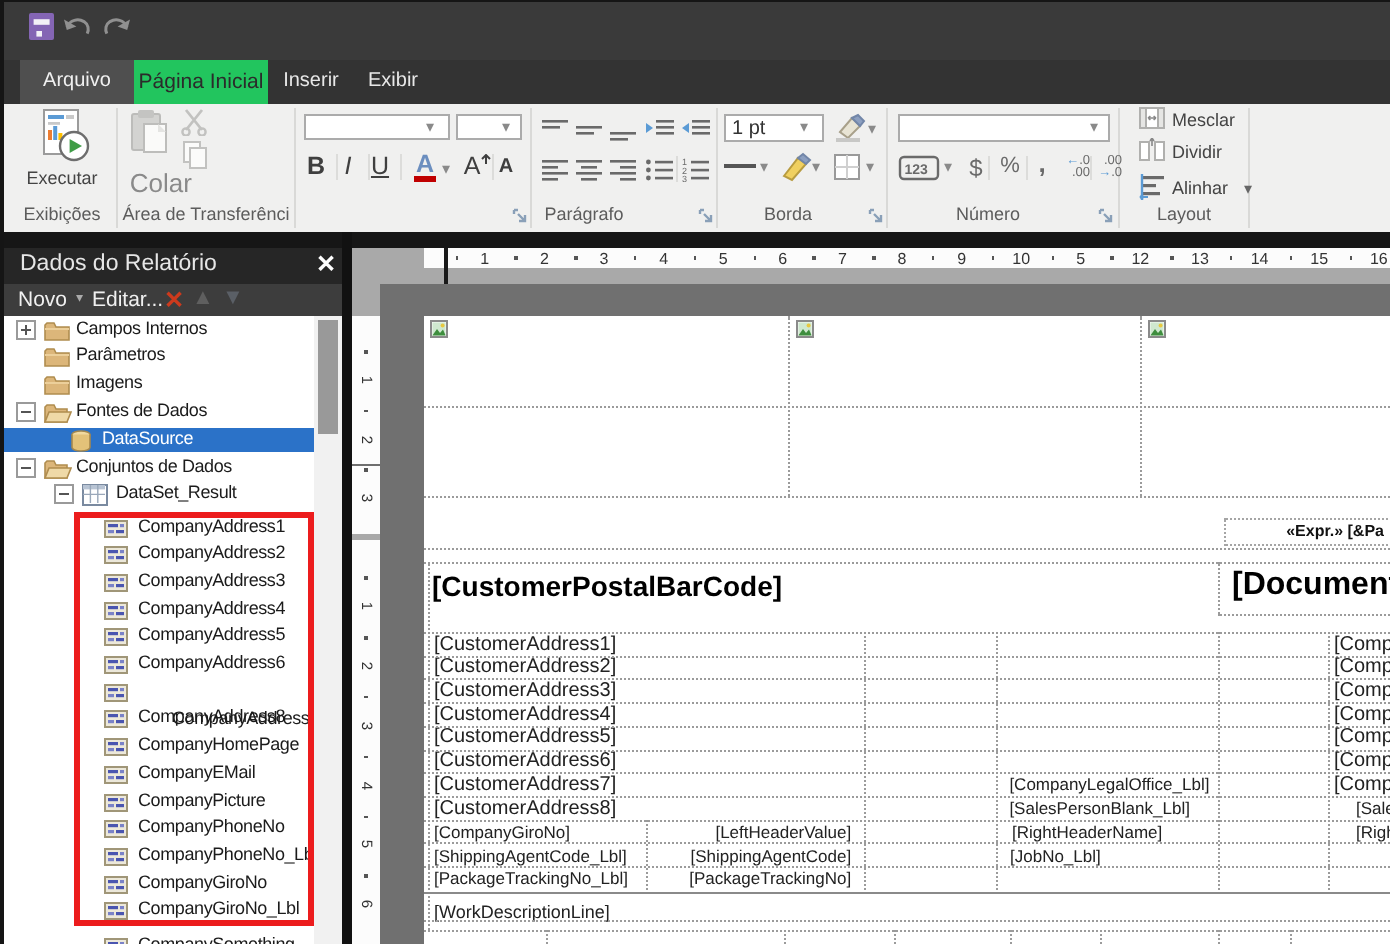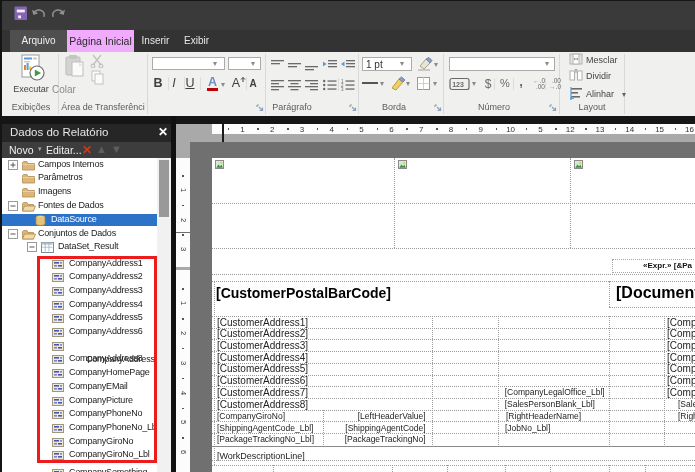--- a/index.html
+++ b/index.html
@@ -21,21 +21,21 @@
   </svg>
 
   <svg class="abs" style="left:48px;top:6px;" width="16" height="14" viewBox="0 0 16 14">
     <path d="M13.5 6.5 C12 3 8 2 5 3.8 C2.8 5.2 2.4 7.8 3.4 9.8" fill="none" stroke="#909090" stroke-width="1.5"></path>
     <path d="M15 2.8 L13.6 8 L8.8 6.3 Z" fill="#909090"></path>
   </svg>
 </div>
 
 <div class="abs" style="left:0;top:30px;width:695px;height:22px;background:#333333;border-left:2px solid #151515;">
   <div class="abs" style="left:8px;top:0;width:57px;height:22px;background:#4f4f4f;color:#f0f0f0;font-size:10px;text-align:center;line-height:22px;">Arquivo</div>
-  <div class="abs" style="left:65px;top:0;width:67px;height:22px;background:#f0abfc;color:#2b2b2b;font-size:10.5px;text-align:center;line-height:22px;white-space:nowrap;">Página Inicial</div>
+  <div class="abs" style="left:65px;top:0;width:67px;height:22px;background:#22c55e;color:#2b2b2b;font-size:10.5px;text-align:center;line-height:22px;white-space:nowrap;">Página Inicial</div>
   <div class="abs" style="left:131px;top:0;width:45px;height:22px;color:#e8e8e8;font-size:10px;text-align:center;line-height:22px;">Inserir</div>
   <div class="abs" style="left:172px;top:0;width:45px;height:22px;color:#e8e8e8;font-size:10px;text-align:center;line-height:22px;">Exibir</div>
 </div>
 
 <div class="abs" style="left:0;top:52px;width:695px;height:64px;background:#f0f0ef;border-left:2px solid #151515;">
 <div class="abs" style="left:56px;top:2px;width:1px;height:60px;background:#d9d9d7;"></div>
 <div class="abs" style="left:145px;top:2px;width:1px;height:60px;background:#d9d9d7;"></div>
 <div class="abs" style="left:263px;top:2px;width:1px;height:60px;background:#d9d9d7;"></div>
 <div class="abs" style="left:356px;top:2px;width:1px;height:60px;background:#d9d9d7;"></div>
 <div class="abs" style="left:441px;top:2px;width:1px;height:60px;background:#d9d9d7;"></div>
@@ -76,21 +76,21 @@
   <path d="M14.8 15.5 L21 19 L14.8 22.5 Z" fill="#3f9c46"></path>
 </svg>
 <div class="abs" style="left:2px;top:32px;width:54px;font-size:9px;color:#444;text-align:center;">Executar</div>
 
 <svg class="abs" style="left:61px;top:2px;" width="24" height="28" viewBox="0 0 24 28">
   <rect x="3" y="3" width="14" height="18" rx="1" fill="#d3d3d1" stroke="#bcbcba"></rect>
   <rect x="6" y="1" width="8" height="4" rx="1" fill="#c4c4c2"></rect>
   <rect x="9" y="8" width="11" height="14" fill="#fafaf9" stroke="#bdbdbb"></rect>
   <path d="M16 8 L20 12 L16 12 Z" fill="#e4e4e2"></path>
 </svg>
-<div class="abs" style="left:50px;top:32px;width:44px;font-size:10px;color:#8a8a8a;text-align:left;">Colar</div>
+<div class="abs" style="left:50px;top:32px;width:44px;font-size:13px;color:#8a8a8a;text-align:right;">Colar</div>
 <svg class="abs" style="left:88px;top:2px;" width="16" height="14" viewBox="0 0 16 14">
   <path d="M3 1 L11 11 M11 1 L3 11" stroke="#c2c2c0" stroke-width="1.4" fill="none"></path>
   <circle cx="3" cy="12" r="1.8" fill="none" stroke="#c2c2c0" stroke-width="1.2"></circle>
   <circle cx="11" cy="12" r="1.8" fill="none" stroke="#c2c2c0" stroke-width="1.2"></circle>
 </svg>
 <svg class="abs" style="left:88px;top:18px;" width="16" height="16" viewBox="0 0 16 16">
   <rect x="2" y="1" width="8" height="10" fill="#fbfbfa" stroke="#c2c2c0"></rect>
   <rect x="5" y="4" width="8" height="10" fill="#fbfbfa" stroke="#c2c2c0"></rect>
 </svg>
 

